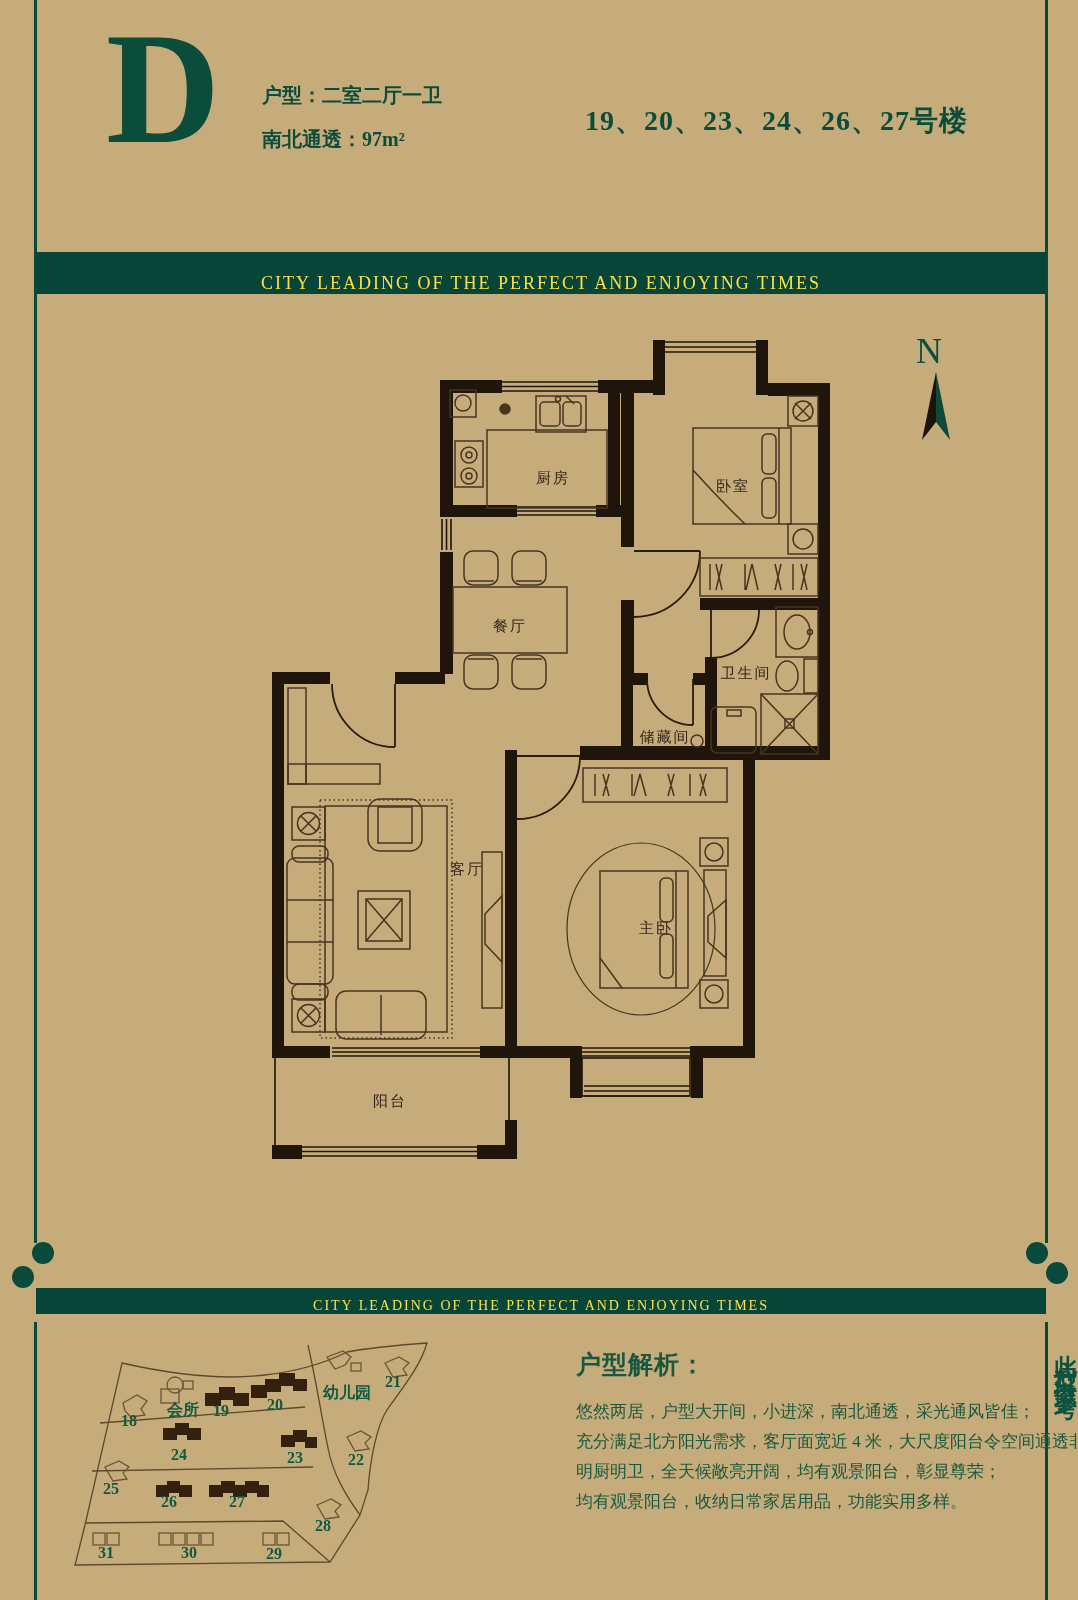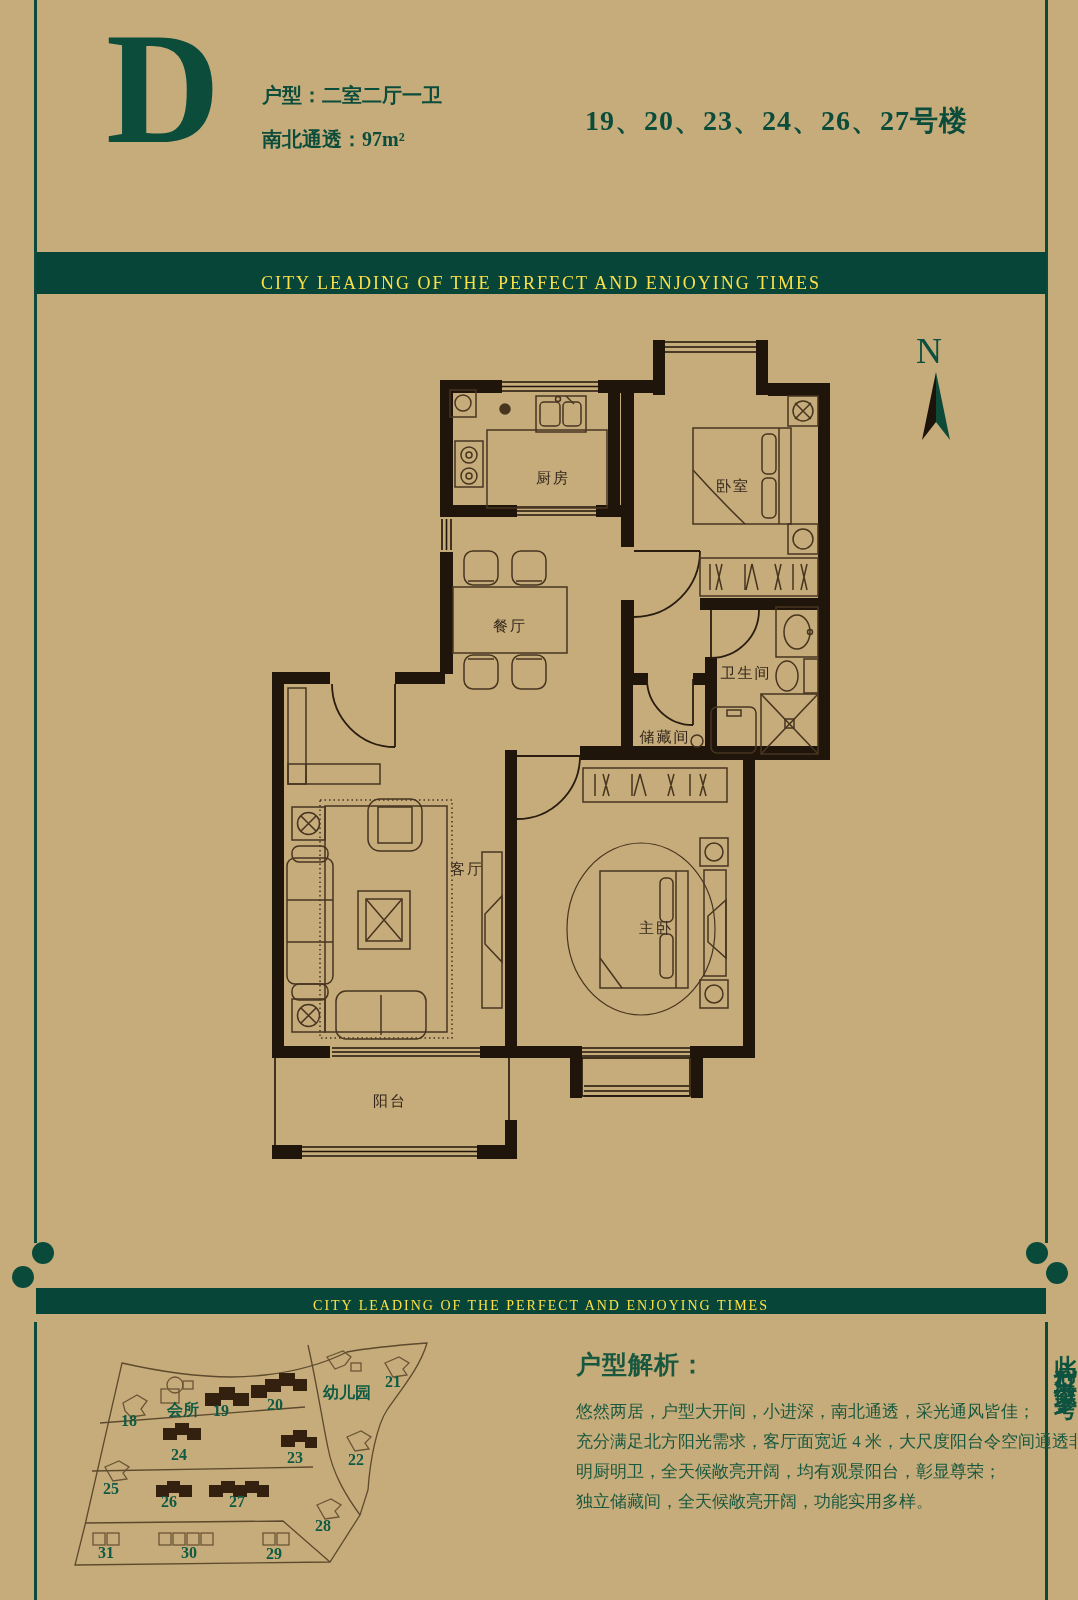--- a/index.html
+++ b/index.html
@@ -336,16 +336,16 @@
       <text x="126" y="233" class="site-label">30</text>
       <text x="211" y="234" class="site-label">29</text>
     </g>
 </svg>
 
 <div class="analysis">
   <div class="analysis-title">户型解析：</div>
   <div class="analysis-line">悠然两居，户型大开间，小进深，南北通透，采光通风皆佳；</div>
   <div class="analysis-line">充分满足北方阳光需求，客厅面宽近 4 米，大尺度阳台令空间通透非凡；</div>
   <div class="analysis-line">明厨明卫，全天候敞亮开阔，均有观景阳台，彰显尊荣；</div>
-  <div class="analysis-line">独立储藏间，全天候敞亮开阔，功能实用多样。</div>
+  <div class="analysis-line">均有观景阳台，收纳日常家居用品，功能实用多样。</div>
 </div>
 
 <div class="side-note">此户型只做参考</div>
 
 </body></html>

